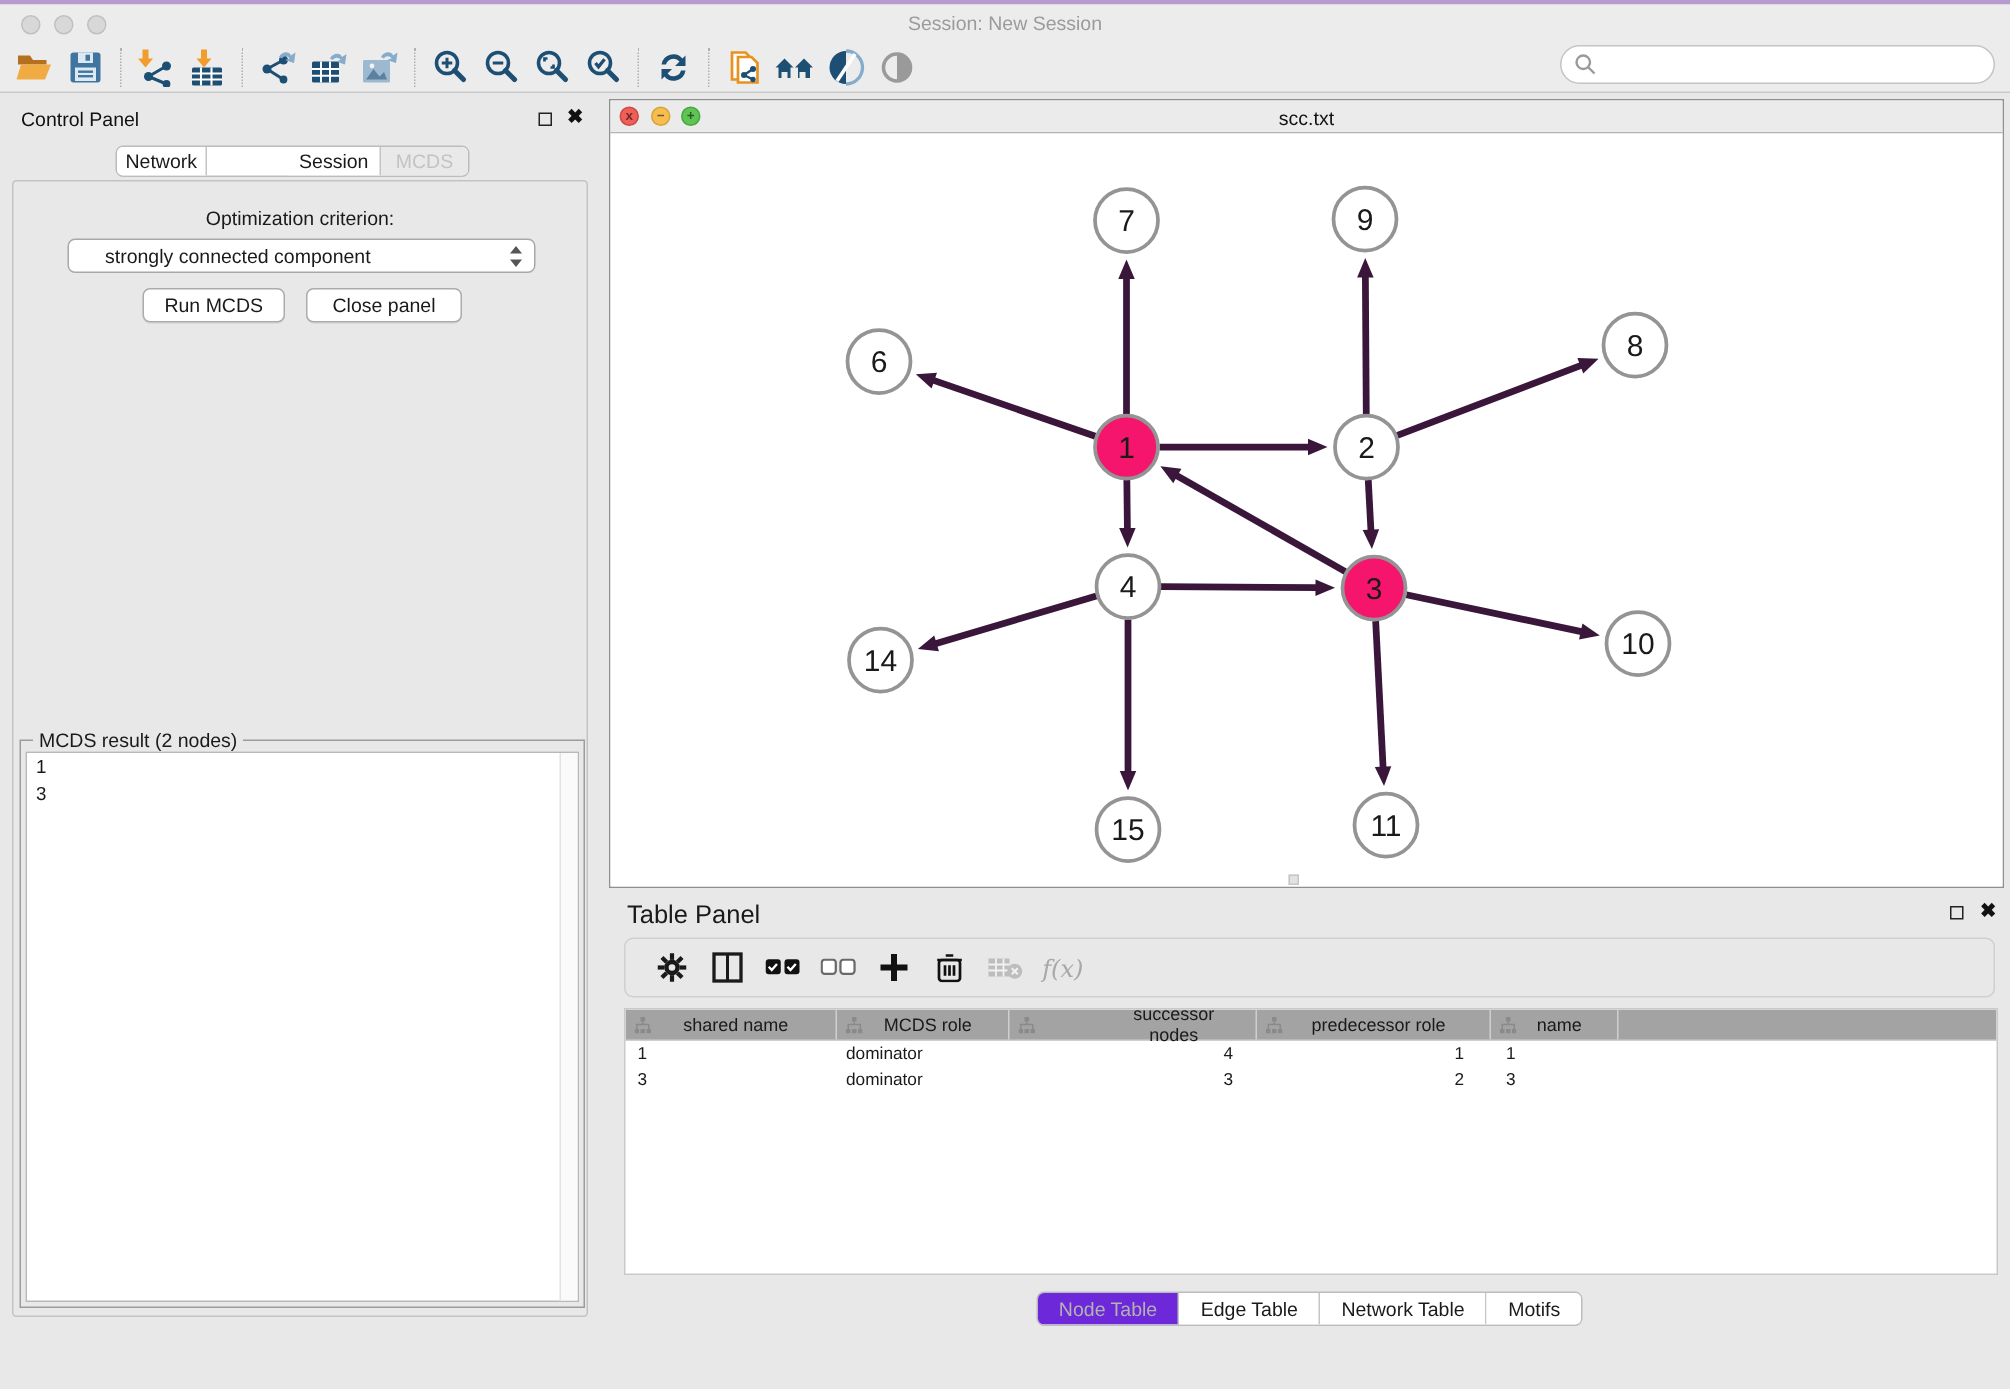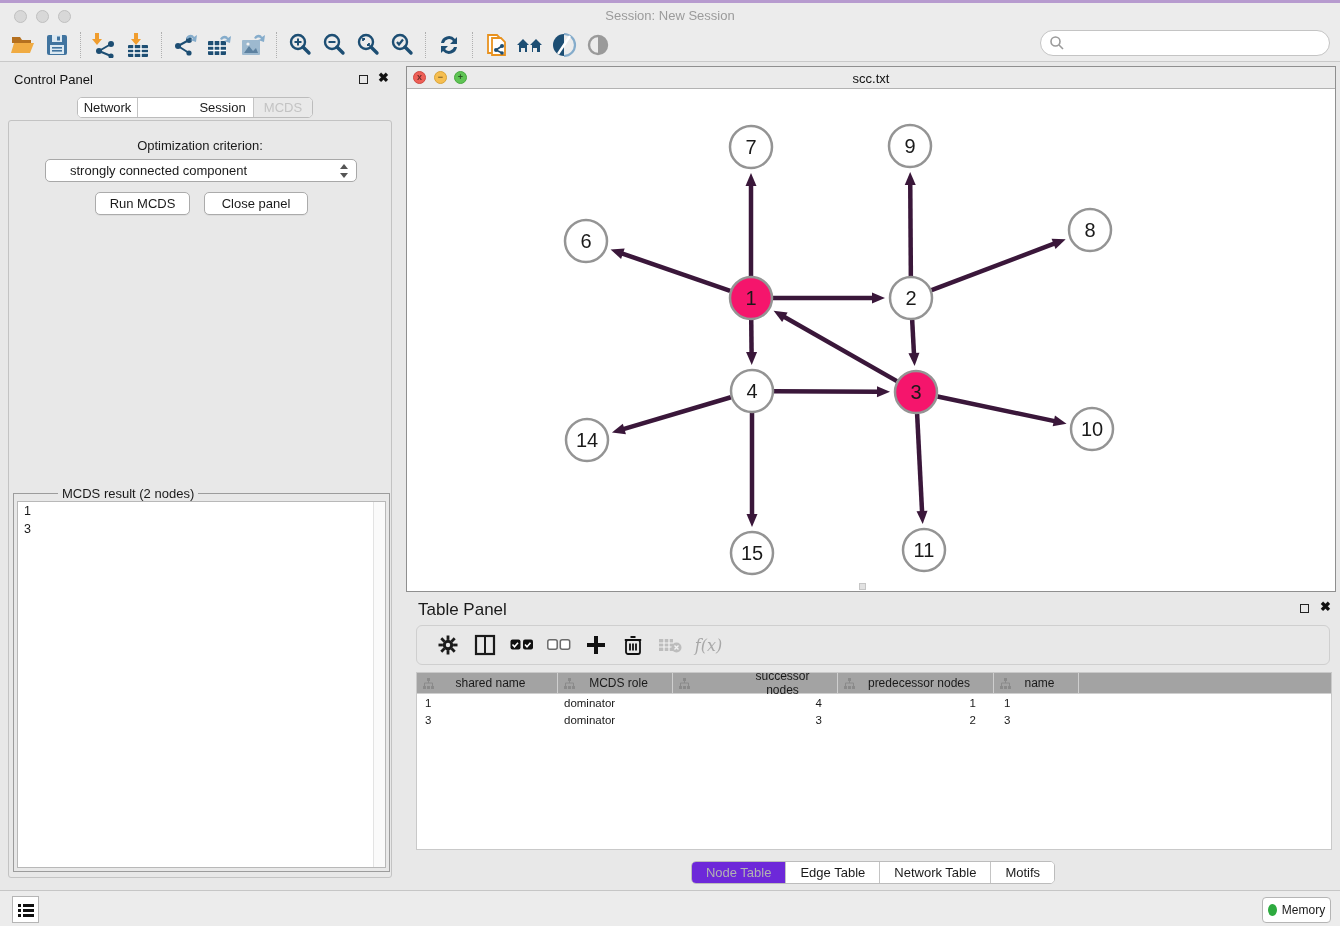--- a/index.html
+++ b/index.html
@@ -34,21 +34,21 @@
   .cp-inner { position:absolute; left:8px; top:54px; width:384px; height:758px; background:#e8e8e8; border:1px solid #c3c3c3; border-radius:3px; }
   .opt-label { position:absolute; left:0; right:0; top:17px; text-align:center; font-size:13px; }
   .opt-select { position:absolute; left:36px; top:38px; width:312px; height:23px; background:#fff; border:1px solid #a8a8a8; border-radius:5px; display:flex; align-items:center; padding-left:24px; font-size:13px; }
   .stepper { position:absolute; right:8px; top:4px; width:9px; height:14px; }
   .stepper:before { content:""; position:absolute; left:1px; top:0; border-left:4px solid transparent; border-right:4px solid transparent; border-bottom:5px solid #555; }
   .stepper:after { content:""; position:absolute; left:1px; bottom:0; border-left:4px solid transparent; border-right:4px solid transparent; border-top:5px solid #555; }
   .cp-btn { position:absolute; top:71px; height:23px; background:#fff; border:1px solid #ababab; border-radius:5px; font-size:13px; display:flex; align-items:center; justify-content:center; box-shadow:0 1px 0 rgba(0,0,0,0.05); }
   .btn-run { left:86px; width:95px; } .btn-close { left:195px; width:104px; }
 
   .mcds-fieldset { position:absolute; left:4px; top:372px; width:377px; height:379px; border:1px solid #9c9c9c; }
-  .mcds-legend { position:absolute; left:8px; top:-8px; background:#e8e8e8; padding:0 4px; font-size:13px;margin-left:36px; }
+  .mcds-legend { position:absolute; left:8px; top:-8px; background:#e8e8e8; padding:0 4px; font-size:13px; }
   .mcds-list { position:absolute; left:3px; top:7px; right:3px; bottom:3px; background:#fff; border:1px solid #b8b8b8; }
   .mcds-scroll { position:absolute; right:0; top:0; bottom:0; width:12px; background:#fafafa; border-left:1px solid #e3e3e3; }
   .mcds-item { padding:1px 0 1px 6px; font-size:12.5px; line-height:16px; }
 
   .network-window { position:absolute; left:406px; top:66px; width:930px; height:526px; background:#fff; border:1px solid #8f8f8f; }
   .nw-titlebar { position:absolute; left:0; top:0; right:0; height:22px; background:#ebebeb; border-bottom:1px solid #b3b3b3; }
   .nw-title { position:absolute; left:0; right:0; top:4px; text-align:center; font-size:13px; color:#111; }
   .jbtn { position:absolute; top:4px; width:13px; height:13px; border-radius:50%; font-size:9px; font-weight:bold; color:rgba(0,0,0,0.55); display:flex; align-items:center; justify-content:center; line-height:1; }
   .jb-close { left:6px;  background:#ee5f57; border:1px solid #ce4a42; }
   .jb-min   { left:27px; background:#f6be50; border:1px solid #d8a438; }
@@ -430,21 +430,21 @@
             <span class="th-label">successor nodes</span>
           </div>
           <div class="th" style="width: 156px;">
             <svg width="11" height="11" viewBox="0 0 11 11">
               <rect x="4" y="0" width="3" height="3" fill="#8a8a8a"></rect>
               <path d="M5.5 3v2M1.5 8V5h8v3" stroke="#8a8a8a" stroke-width="1" fill="none"></path>
               <rect x="0" y="8" width="3" height="3" fill="#8a8a8a"></rect>
               <rect x="4" y="8" width="3" height="3" fill="#8a8a8a"></rect>
               <rect x="8" y="8" width="3" height="3" fill="#8a8a8a"></rect>
             </svg>
-            <span class="th-label">predecessor nodes</span>
+            <span class="th-label">predecessor role</span>
           </div>
           <div class="th" style="width: 85px;">
             <svg width="11" height="11" viewBox="0 0 11 11">
               <rect x="4" y="0" width="3" height="3" fill="#8a8a8a"></rect>
               <path d="M5.5 3v2M1.5 8V5h8v3" stroke="#8a8a8a" stroke-width="1" fill="none"></path>
               <rect x="0" y="8" width="3" height="3" fill="#8a8a8a"></rect>
               <rect x="4" y="8" width="3" height="3" fill="#8a8a8a"></rect>
               <rect x="8" y="8" width="3" height="3" fill="#8a8a8a"></rect>
             </svg>
             <span class="th-label">name</span>
@@ -471,29 +471,13 @@
     <div class="tp-tabs-row">
       <div class="tp-tabs" id="table-tabs">
           <span class="tp-tab selected">Node Table</span>
           <span class="tp-tab">Edge Table</span>
           <span class="tp-tab">Network Table</span>
           <span class="tp-tab">Motifs</span>
         </div>
     </div>
   </div>
 
-  <div class="status-bar">
-    <span class="sb-list-btn">
-        <svg width="16" height="14" viewBox="0 0 16 14">
-          <rect x="0" y="1" width="3" height="3" fill="#111"></rect>
-          <rect x="5" y="1" width="11" height="3" fill="#111"></rect>
-          <rect x="0" y="6" width="3" height="3" fill="#111"></rect>
-          <rect x="5" y="6" width="11" height="3" fill="#111"></rect>
-          <rect x="0" y="11" width="3" height="3" fill="#111"></rect>
-          <rect x="5" y="11" width="11" height="3" fill="#111"></rect>
-        </svg>
-      </span>
-    <span class="memory-btn">
-      <span class="mem-dot"></span>
-      <span>Memory</span>
-    </span>
-  </div>
 </div>
 
 </body></html>

